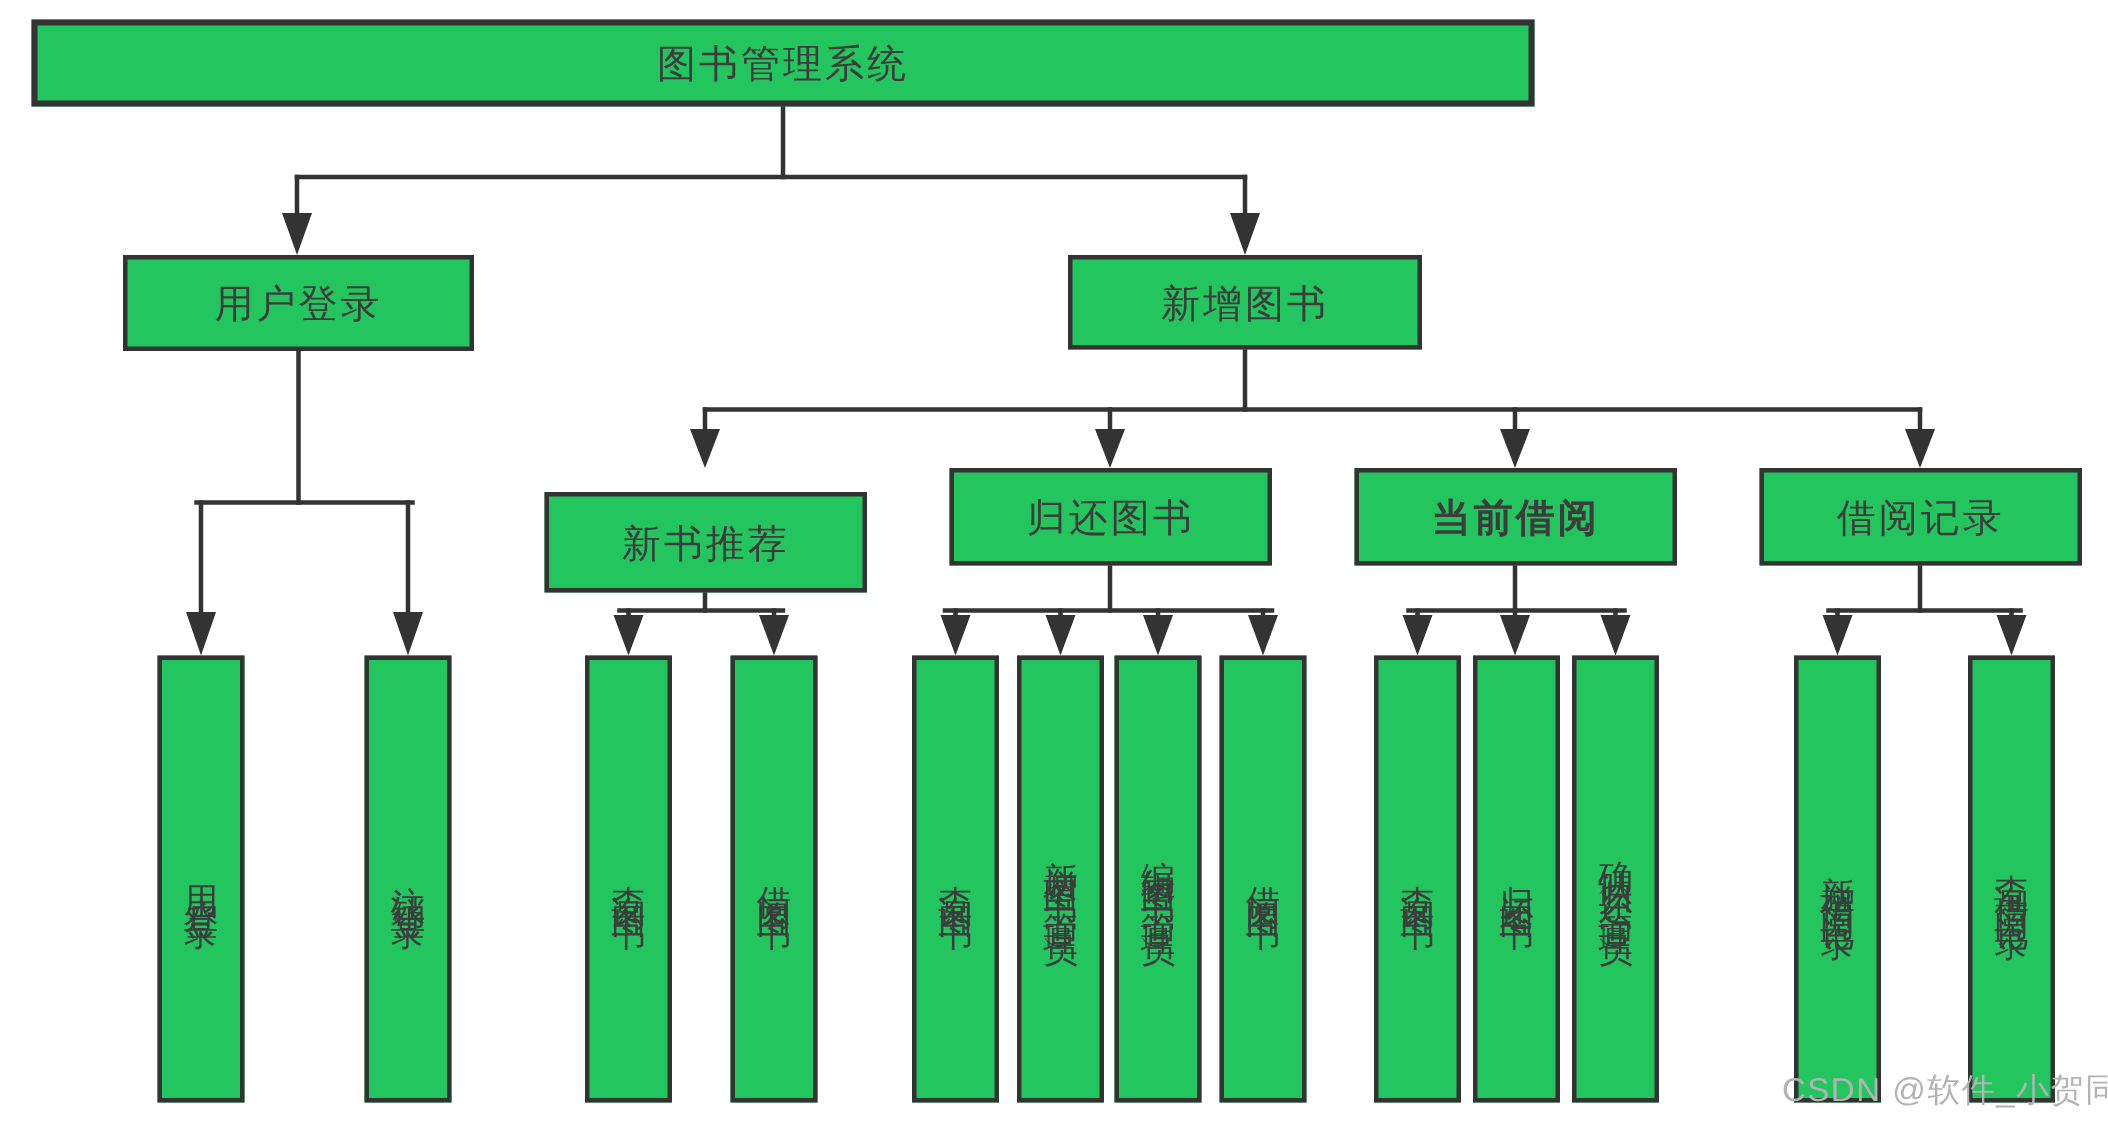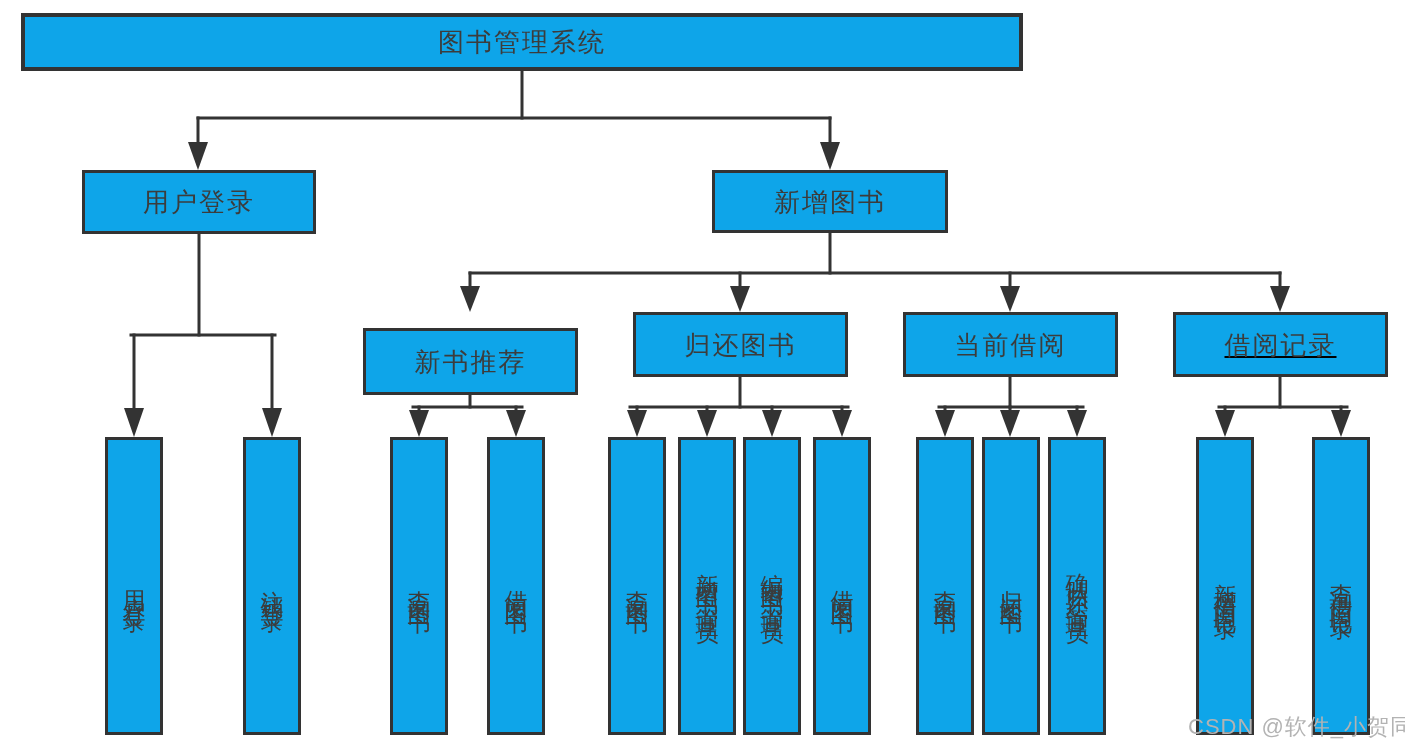--- a/index.html
+++ b/index.html
@@ -19,21 +19,21 @@
     position: absolute;
     left: 0;
     top: 0;
     width: 1405px;
     height: 747px;
   }
   .node {
     position: absolute;
     box-sizing: border-box;
     border: 3px solid #333333;
-    background: #0ea5e9;
+    background: #22c55e;
     display: flex;
     align-items: center;
     justify-content: center;
   }
   .node.root { border-width: 4px; }
   .hlabel {
     font-size: 26px;
     color: #3c3c3c;
     letter-spacing: 2px;
     white-space: nowrap;
@@ -146,24 +146,24 @@
   <div class="node" style="left:712px; top:170px; width:236px; height:63px;">
     <span class="hlabel">新增图书</span>
   </div>
 
   <div class="node" style="left:363px; top:328px; width:215px; height:67px;">
     <span class="hlabel">新书推荐</span>
   </div>
   <div class="node" style="left:633px; top:312px; width:215px; height:65px;">
     <span class="hlabel">归还图书</span>
   </div>
-  <div class="node" style="left:903px; top:312px; width:215px; height:65px;">
+  <div class="node" style="left:903px; top:312px; width:215px; height:65px;font-weight:bold;">
     <span class="hlabel">当前借阅</span>
   </div>
-  <div class="node" style="left:1173px; top:312px; width:215px; height:65px;text-decoration:underline;">
+  <div class="node" style="left:1173px; top:312px; width:215px; height:65px;">
     <span class="hlabel">借阅记录</span>
   </div>
 
   <div class="node" style="left:105px; top:437px; width:58px; height:298px;">
     <span class="vlabel">用户登录</span>
   </div>
   <div class="node" style="left:243px; top:437px; width:58px; height:298px;">
     <span class="vlabel">注销登录</span>
   </div>
 

